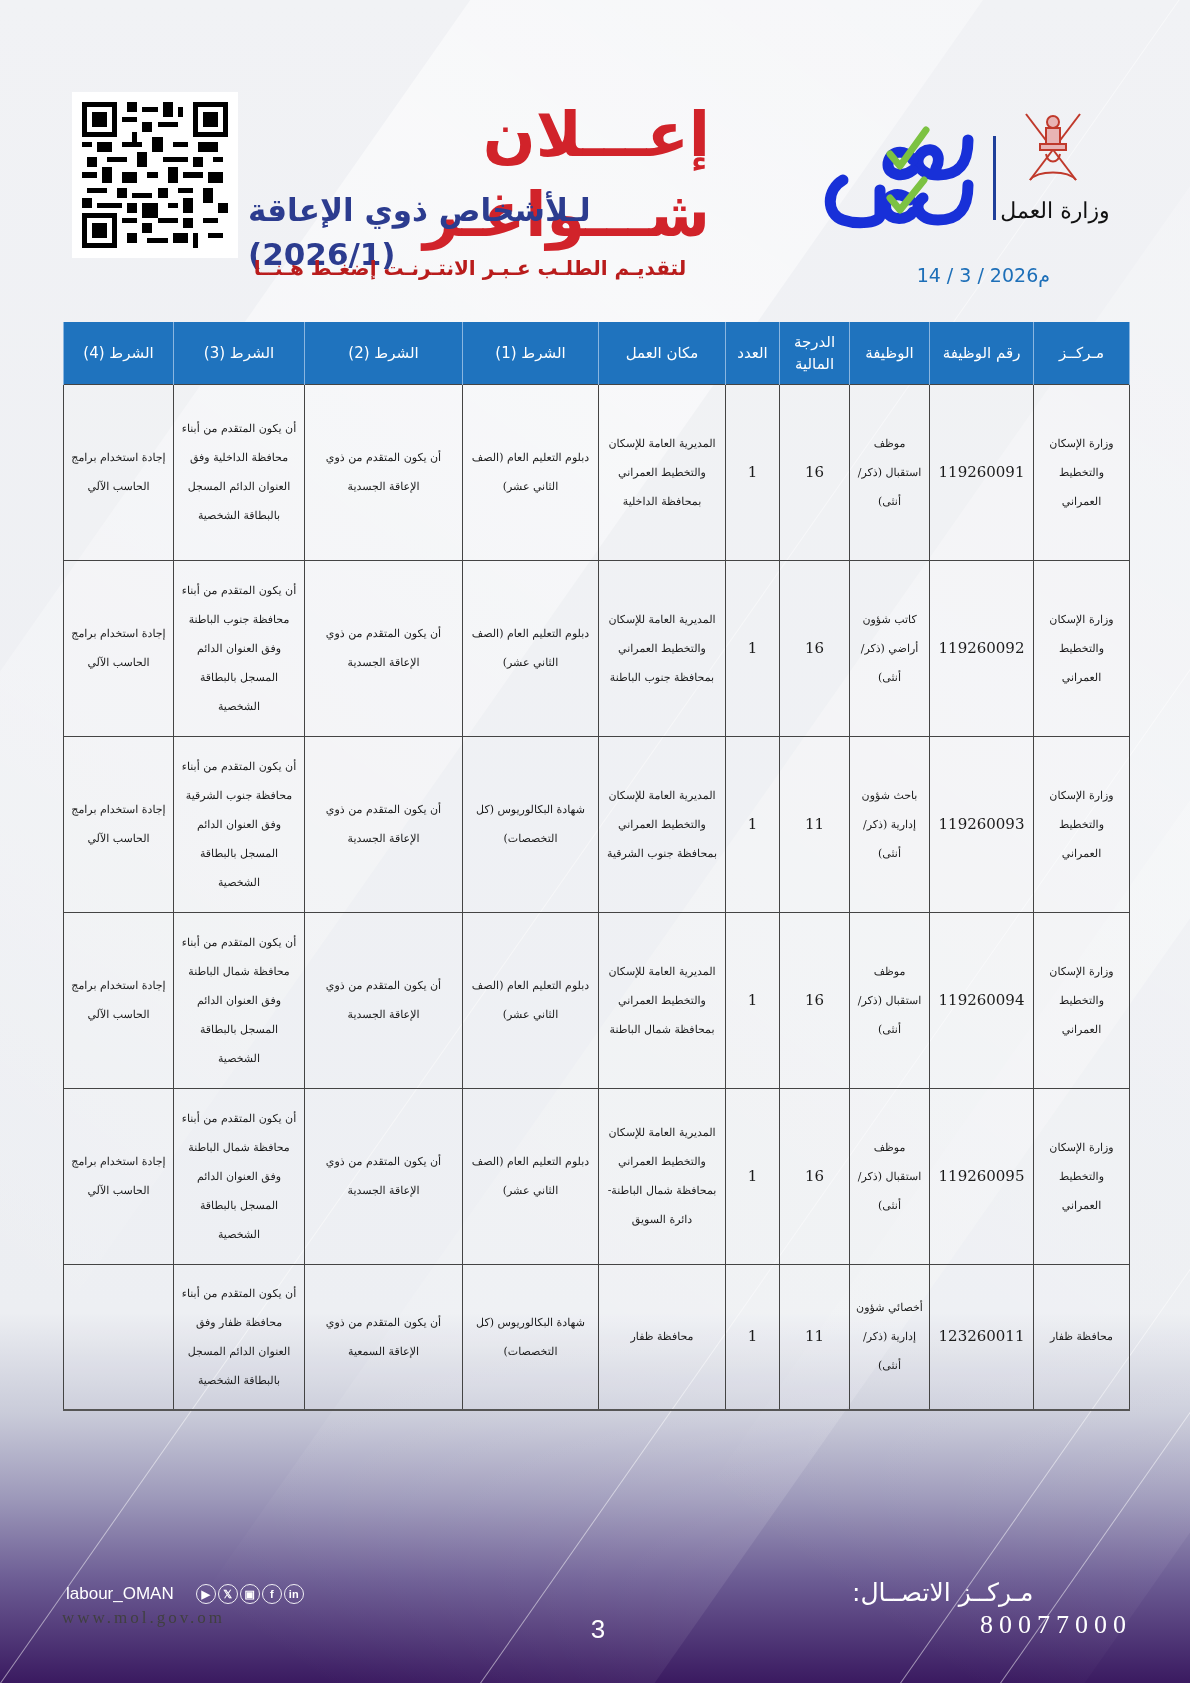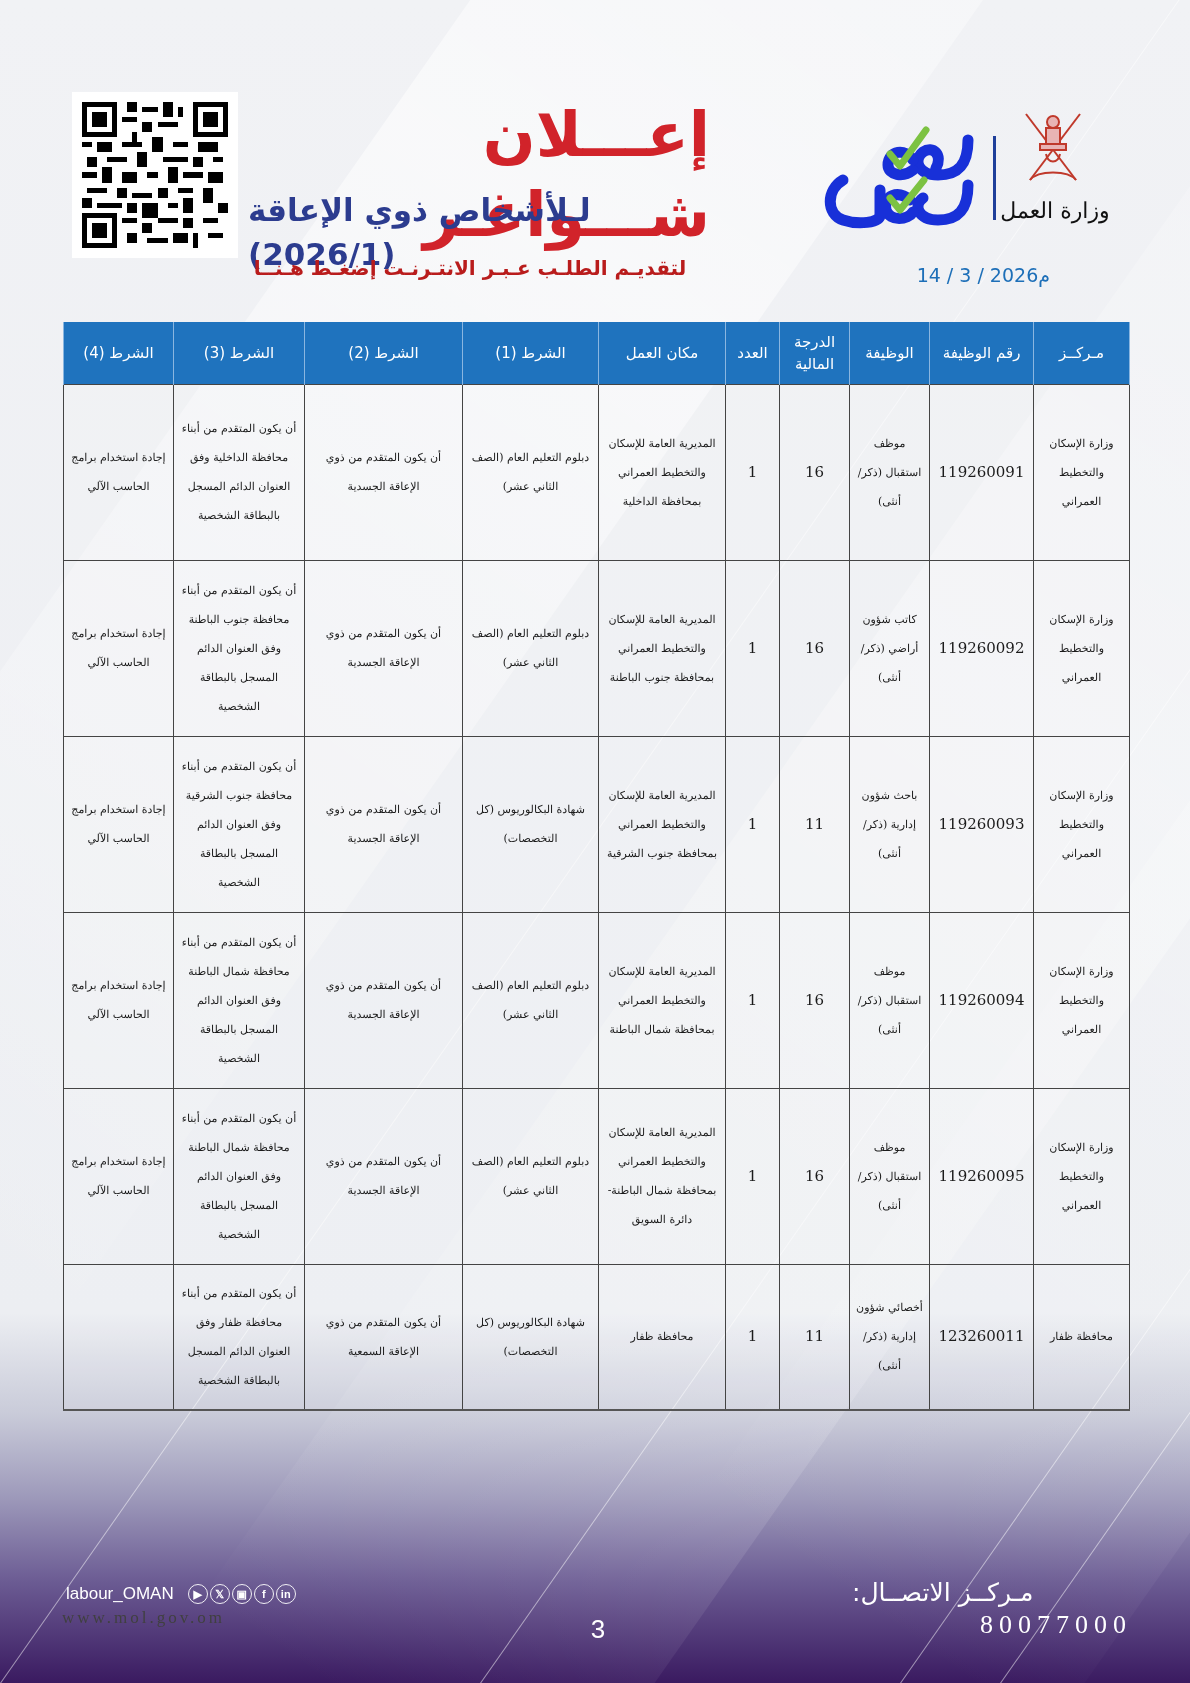--- a/index.html
+++ b/index.html
@@ -92,21 +92,21 @@
   }
   td.num { font-size: 15px; }
   tr.last td { height: 146px; border-bottom: 2px solid #555; }
 
   
   .social-row {
     position: absolute; left: 66px; top: 1582px; height: 24px;
     display: flex; align-items: center; gap: 2px; color: #fff;
     font-family: "Liberation Sans", sans-serif; font-size: 17px;
   }
-  .social-row .handle { margin-right: 12px; }
+  .social-row .handle { margin-right: 20px; }
   .soc {
     width: 20px; height: 20px; border: 1px solid rgba(255,255,255,0.9); border-radius: 50%;
     display: inline-flex; align-items: center; justify-content: center;
     font-size: 11px; font-weight: bold; color: #fff;
   }
   .website {
     position: absolute; left: 62px; top: 1608px;
     color: #404040; font-family: Liberation Serif, serif; font-size: 17px; letter-spacing: 3px;
   }
   .page-num {

